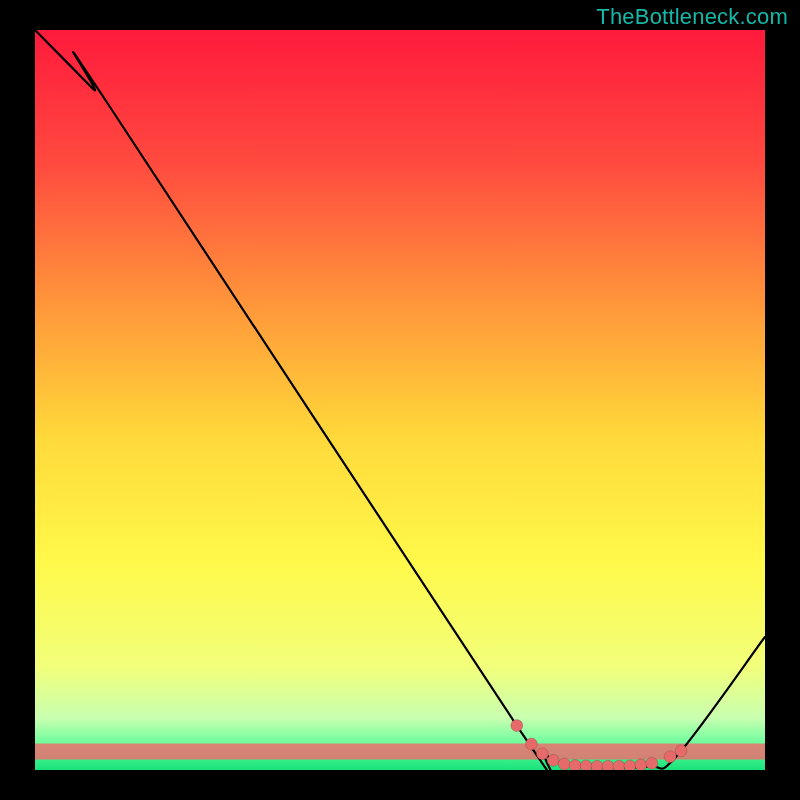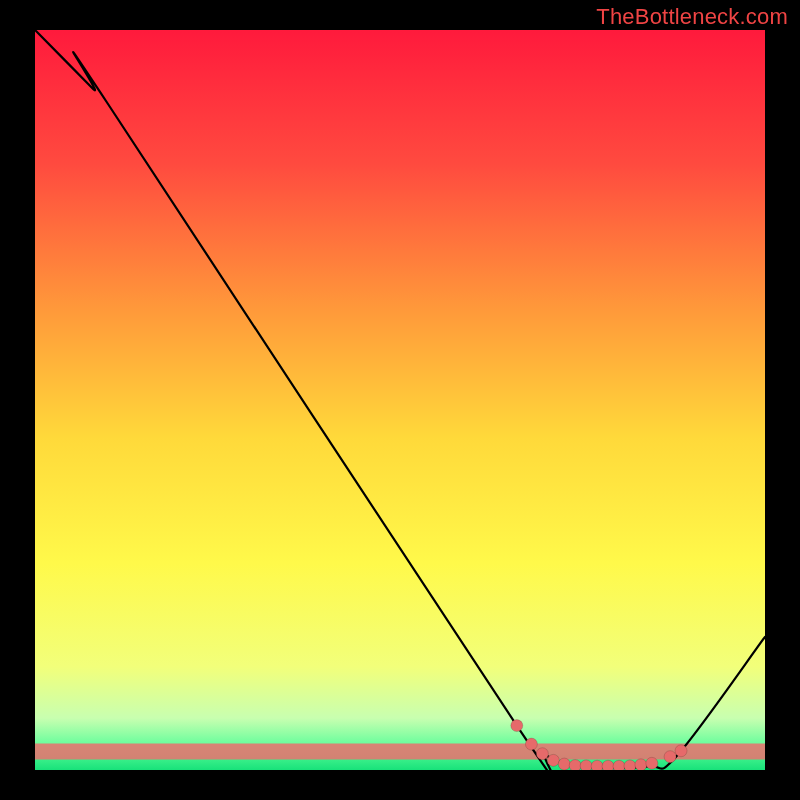--- a/index.html
+++ b/index.html
@@ -16,21 +16,21 @@
     position: absolute;
     left: 0;
     top: 0;
     width: 800px;
     height: 800px;
   }
   .watermark {
     position: absolute;
     top: 4px;
     right: 12px;
-    color: #ef4444;
+    color: #14b8a6;
     font-size: 22px;
     font-weight: 500;
     letter-spacing: 0.2px;
     user-select: none;
   }
   svg {
     display: block;
   }
 </style>
 </head>

